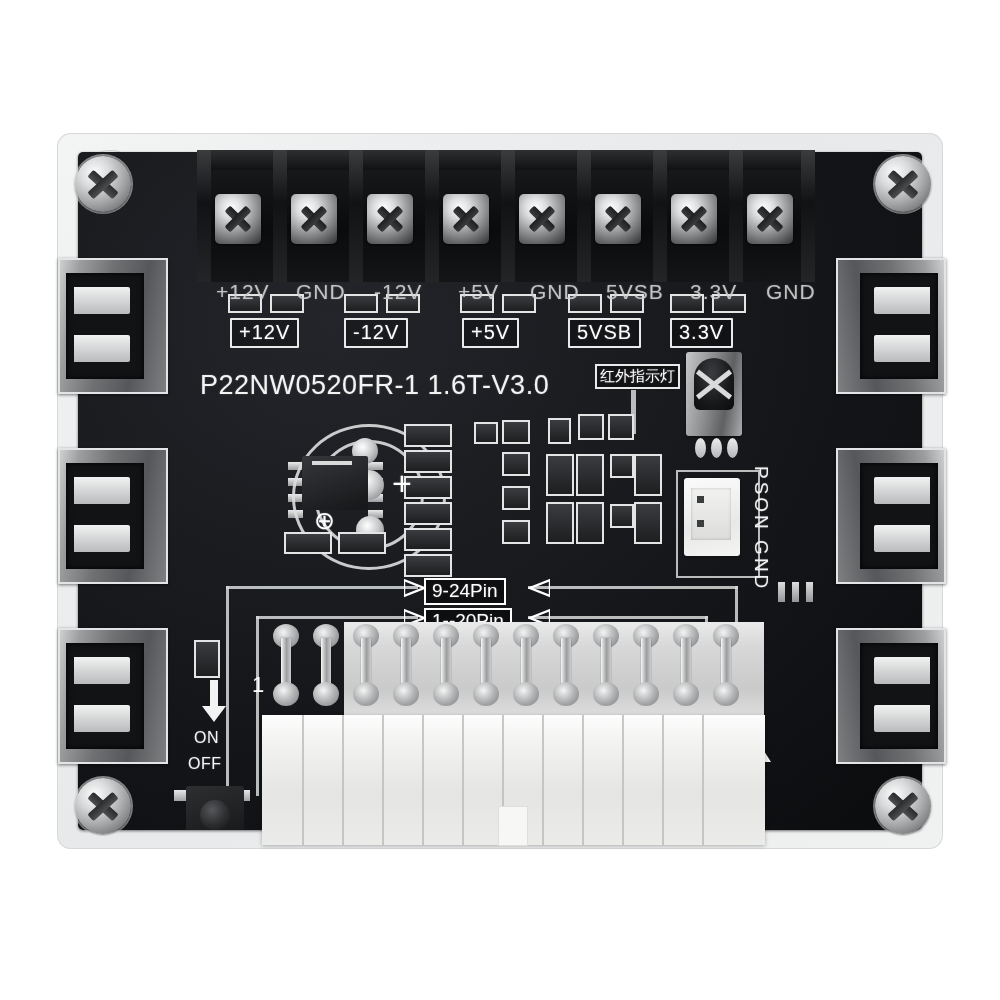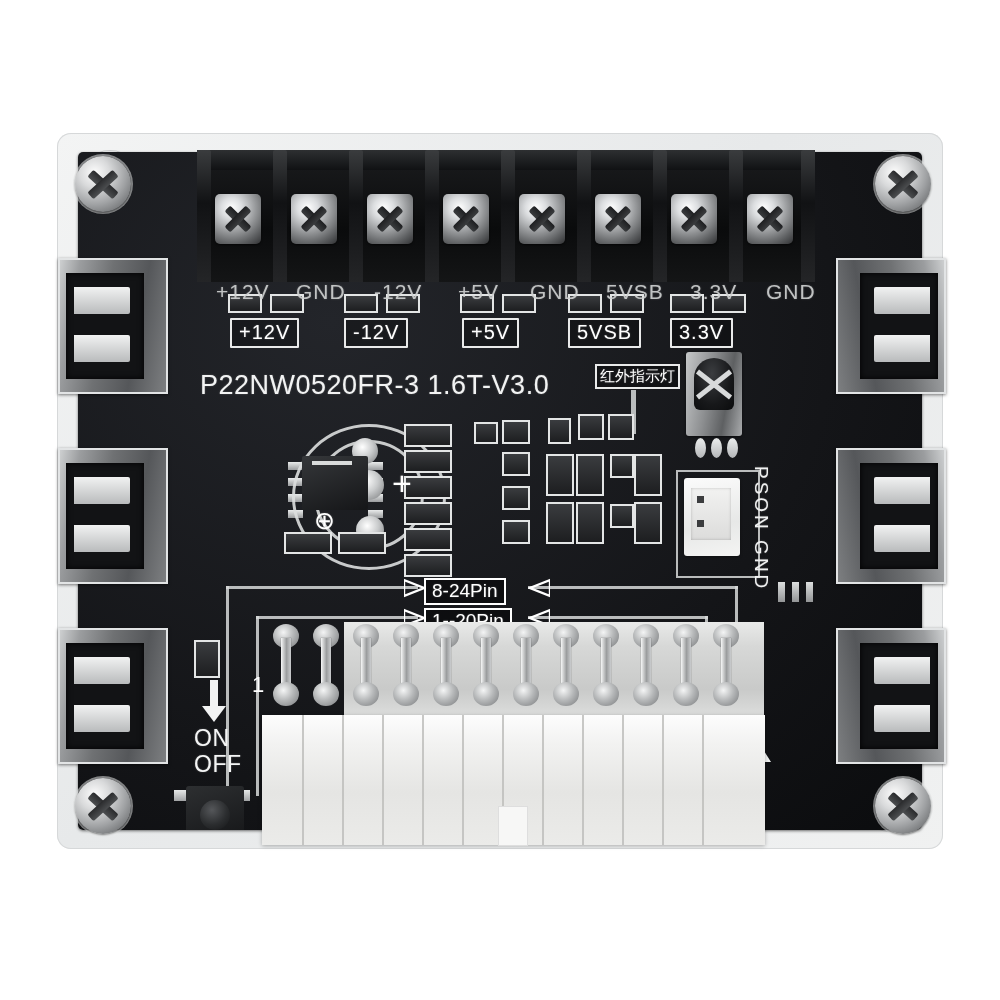--- a/index.html
+++ b/index.html
@@ -159,21 +159,21 @@
   }
   .pin-tag {
     font-size: 19px;
     border: 2px solid #ffffff;
     padding: 0px 6px 1px 6px;
     color: #ffffff;
     background: rgba(6,7,8,0.6);
     letter-spacing: 0;
   }
   .onoff {
-    font-size: 23px;
+    font-size: 16px;
     color: #f4f5f5;
     line-height: 24px;
     text-align: center;
     letter-spacing: 0.5px;
   }
 
   
   .silk-line {
     position: absolute;
     background: #d7d9d9;
@@ -445,21 +445,21 @@
     <div class="smd" style="left:192px; top:142px; width:30px; height:15px;"></div>
     <div class="smd" style="left:266px; top:142px; width:30px; height:15px;"></div>
     <div class="smd" style="left:308px; top:142px; width:30px; height:15px;"></div>
     <div class="smd" style="left:382px; top:142px; width:30px; height:15px;"></div>
     <div class="smd" style="left:424px; top:142px; width:30px; height:15px;"></div>
     <div class="smd" style="left:490px; top:142px; width:30px; height:15px;"></div>
     <div class="smd" style="left:532px; top:142px; width:30px; height:15px;"></div>
     <div class="smd" style="left:592px; top:142px; width:30px; height:15px;"></div>
     <div class="smd" style="left:634px; top:142px; width:30px; height:15px;"></div>
 
-    <div class="silk board-id" style="left:122px; top:218px;">P22NW0520FR-3  1.6T-V3.0</div>
+    <div class="silk board-id" style="left:122px; top:218px;">P22NW0520FR-1  1.6T-V3.0</div>
 
     <div class="silk cn-tag" style="left:517px; top:212px;">红外指示灯</div>
     <div class="silk-line" style="left:553px; top:238px; width:5px; height:44px;"></div>
 
     <div class="ir-lead" style="left:700px; top:430px;"></div>
     <div class="ir-lead" style="left:714px; top:430px;"></div>
     <div class="ir-lead" style="left:728px; top:430px;"></div>
     <div class="ir-body" style="left:608px; top:200px; width:56px; height:84px;">
       <div class="ir-dome">
         <div class="ir-x" style="transform:rotate(38deg);"></div>
@@ -519,21 +519,21 @@
     <div class="smd" style="left:498px; top:350px; width:24px; height:38px;"></div>
     <div class="smd" style="left:532px; top:352px; width:20px; height:20px;"></div>
     <div class="smd" style="left:556px; top:350px; width:24px; height:38px;"></div>
     <div class="smd" style="left:424px; top:268px; width:24px; height:20px;"></div>
     <div class="smd" style="left:424px; top:300px; width:24px; height:20px;"></div>
     <div class="smd" style="left:424px; top:334px; width:24px; height:20px;"></div>
     <div class="smd" style="left:424px; top:368px; width:24px; height:20px;"></div>
     <div class="smd" style="left:396px; top:270px; width:20px; height:18px;"></div>
 
 
-    <div class="silk pin-tag" style="left:346px; top:426px;">8-24Pin</div>
+    <div class="silk pin-tag" style="left:346px; top:426px;">9-24Pin</div>
     <div class="silk pin-tag" style="left:346px; top:456px;">1--20Pin</div>
 
     <div class="silk-line" style="left:148px; top:434px; width:192px; height:3px;"></div>
     <div class="silk-line" style="left:178px; top:464px; width:162px; height:3px;"></div>
     <div class="silk-line" style="left:450px; top:434px; width:210px; height:3px;"></div>
     <div class="silk-line" style="left:450px; top:464px; width:180px; height:3px;"></div>
     <div class="silk-line" style="left:148px; top:434px; width:3px; height:210px;"></div>
     <div class="silk-line" style="left:178px; top:464px; width:3px; height:180px;"></div>
     <div class="silk-line" style="left:657px; top:434px; width:3px; height:210px;"></div>
     <div class="silk-line" style="left:627px; top:464px; width:3px; height:180px;"></div>
@@ -548,21 +548,21 @@
         <polygon points="22,2 2,10 22,18" fill="none" stroke="#ffffff" stroke-width="2.4"></polygon>
       </svg>
     <svg class="arrow" style="left:450px; top:456px;" width="22" height="20" viewBox="0 0 22 20">
         <polygon points="22,2 2,10 22,18" fill="none" stroke="#ffffff" stroke-width="2.4"></polygon>
       </svg>
 
     <svg class="arrow" style="left:122px; top:528px;" width="28" height="44" viewBox="0 0 28 44">
       <polygon points="10,0 18,0 18,26 26,26 14,42 2,26 10,26" fill="#f2f3f3"></polygon>
     </svg>
     <div class="silk onoff" style="left:116px; top:574px;">ON</div>
-    <div class="silk onoff" style="left:116px; top:600px;">OFF</div>
+    <div class="silk onoff" style="left:110px; top:600px;">OFF</div>
 
     <div class="tact-leg" style="left:96px; top:638px;"></div>
     <div class="tact-leg" style="left:158px; top:638px;"></div>
 
     <div class="tact" style="left:108px; top:634px; width:58px; height:58px;">
       <div class="tact-btn" style="left:14px; top:14px; width:30px; height:30px;"></div>
     </div>
 
     <div class="smd" style="left:116px; top:488px; width:22px; height:34px;"></div>
 

